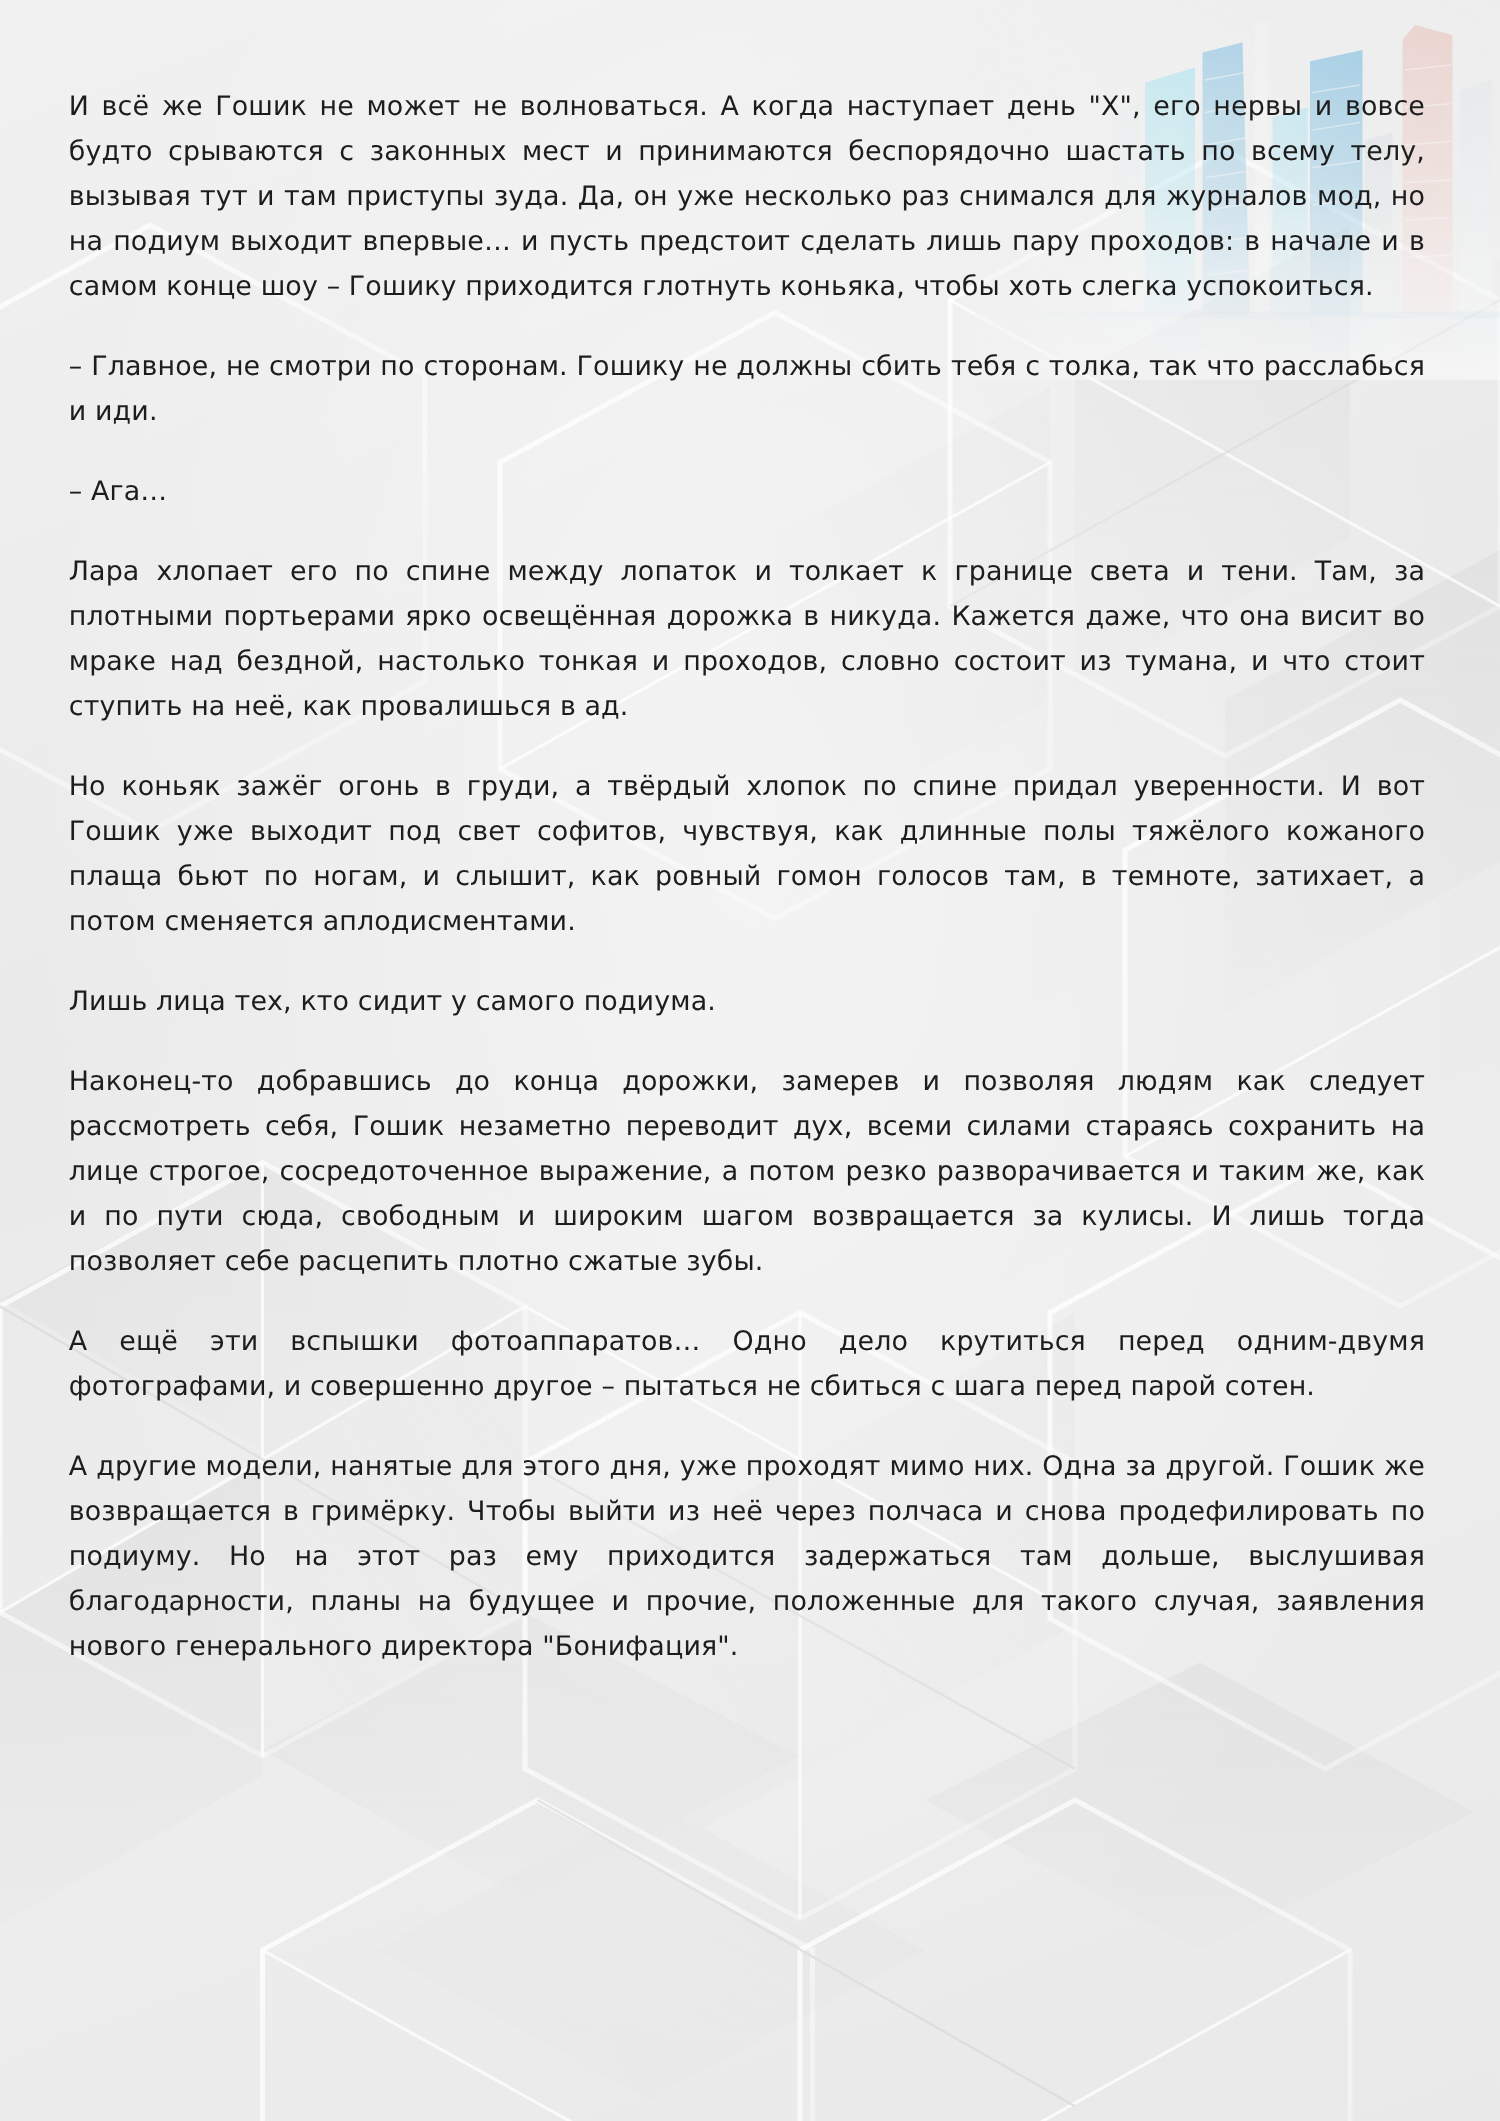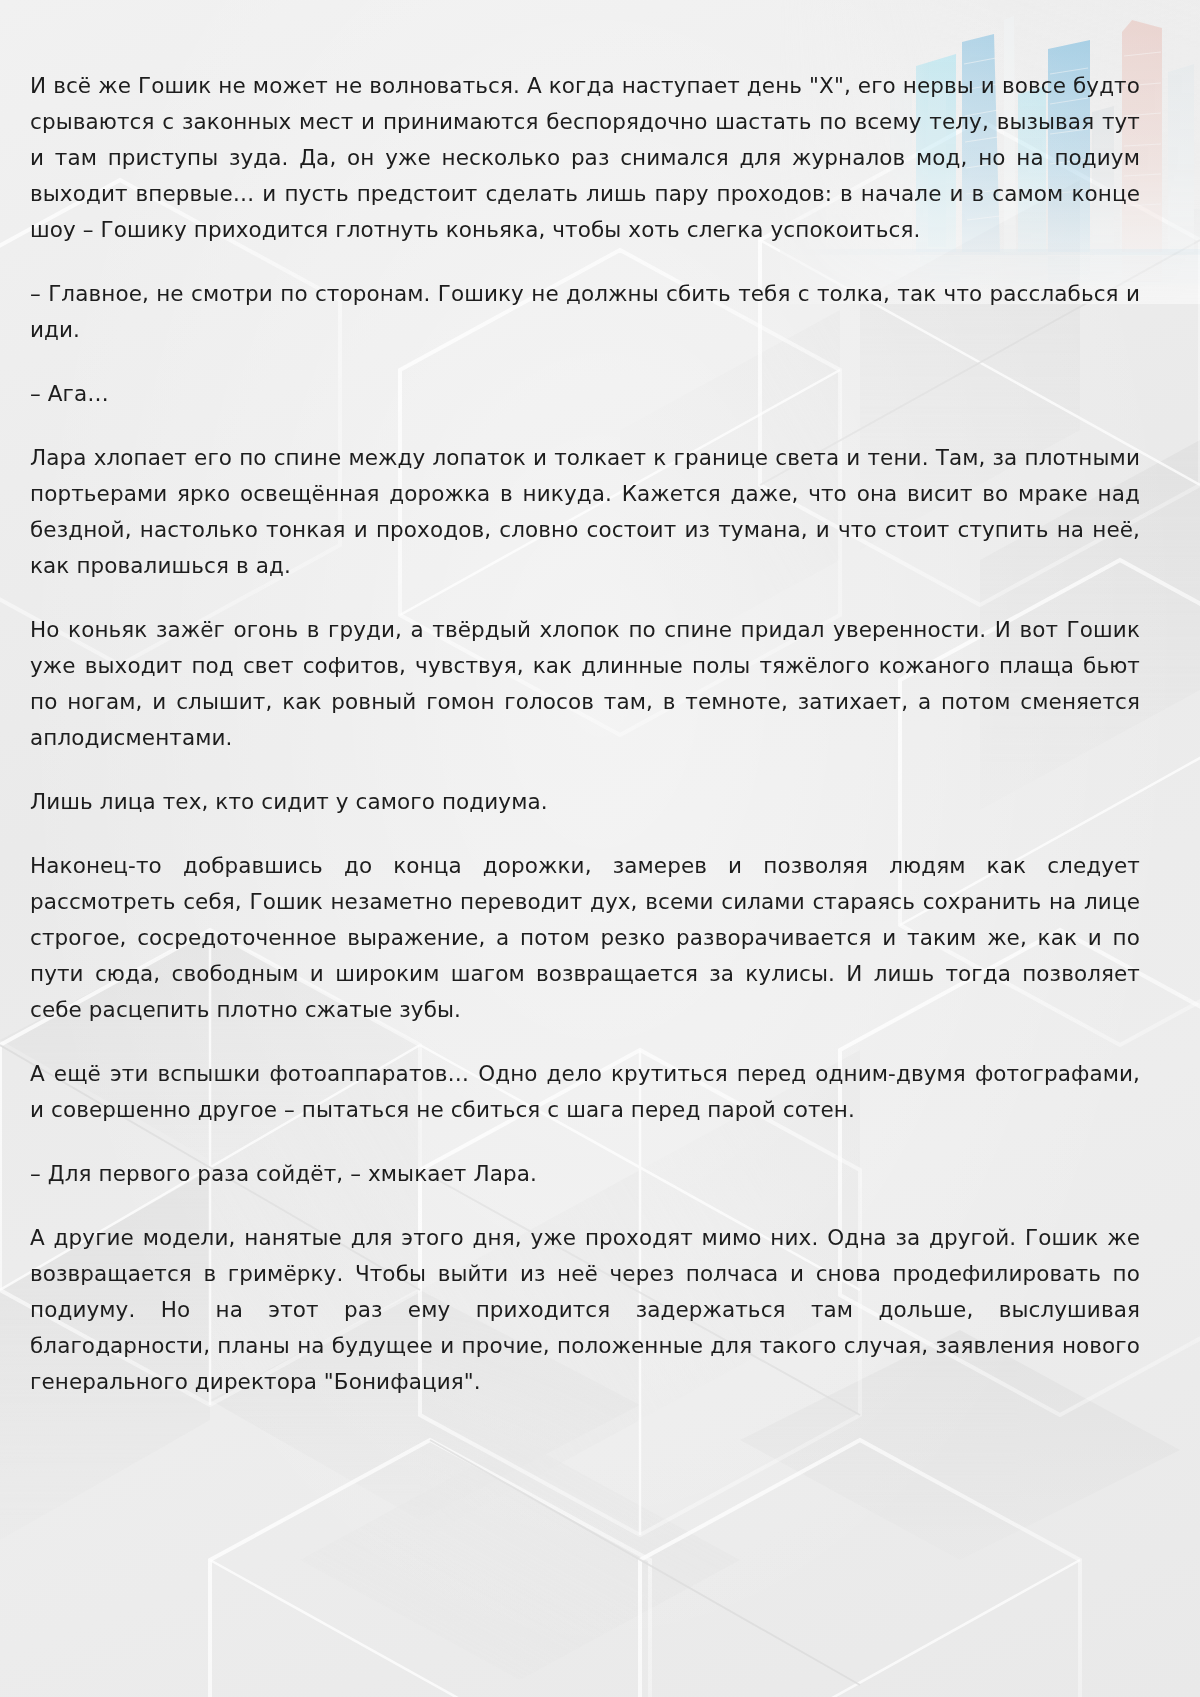--- a/index.html
+++ b/index.html
@@ -44,21 +44,21 @@
     opacity: 0.55;
   }
   .bg-vignette {
     background: radial-gradient(ellipse at 50% 40%, rgba(255,255,255,0.45) 0%, rgba(255,255,255,0) 70%);
   }
 
   
   #content {
     position: relative;
     z-index: 2;
-    padding: 68px 60px 40px 30px;
+    padding: 68px 60px 40px 55px;
     box-sizing: border-box;
   }
   .para {
     font-size: 21.5px;
     line-height: 36px;
     color: #1d1d1d;
     text-align: justify;
     text-justify: inter-word;
     margin: 0 0 28px 0;
     letter-spacing: 0.1px;
@@ -245,15 +245,14 @@
 
 <main id="content">
   <p class="para">И всё же Гошик не может не волноваться. А когда наступает день "Х", его нервы и вовсе будто срываются с законных мест и принимаются беспорядочно шастать по всему телу, вызывая тут и там приступы зуда. Да, он уже несколько раз снимался для журналов мод, но на подиум выходит впервые… и пусть предстоит сделать лишь пару проходов: в начале и в самом конце шоу – Гошику приходится глотнуть коньяка, чтобы хоть слегка успокоиться.</p>
   <p class="para">– Главное, не смотри по сторонам. Гошику не должны сбить тебя с толка, так что расслабься и иди.</p>
   <p class="para">– Ага…</p>
   <p class="para">Лара хлопает его по спине между лопаток и толкает к границе света и тени. Там, за плотными портьерами ярко освещённая дорожка в никуда. Кажется даже, что она висит во мраке над бездной, настолько тонкая и проходов, словно состоит из тумана, и что стоит ступить на неё, как провалишься в ад.</p>
   <p class="para">Но коньяк зажёг огонь в груди, а твёрдый хлопок по спине придал уверенности. И вот Гошик уже выходит под свет софитов, чувствуя, как длинные полы тяжёлого кожаного плаща бьют по ногам, и слышит, как ровный гомон голосов там, в темноте, затихает, а потом сменяется аплодисментами.</p>
   <p class="para">Лишь лица тех, кто сидит у самого подиума.</p>
   <p class="para">Наконец-то добравшись до конца дорожки, замерев и позволяя людям как следует рассмотреть себя, Гошик незаметно переводит дух, всеми силами стараясь сохранить на лице строгое, сосредоточенное выражение, а потом резко разворачивается и таким же, как и по пути сюда, свободным и широким шагом возвращается за кулисы. И лишь тогда позволяет себе расцепить плотно сжатые зубы.</p>
   <p class="para">А ещё эти вспышки фотоаппаратов… Одно дело крутиться перед одним-двумя фотографами, и совершенно другое – пытаться не сбиться с шага перед парой сотен.</p>
-  <p class="para">– Для первого раза сойдёт, – хмыкает Лара.</p>
   <p class="para">А другие модели, нанятые для этого дня, уже проходят мимо них. Одна за другой. Гошик же возвращается в гримёрку. Чтобы выйти из неё через полчаса и снова продефилировать по подиуму. Но на этот раз ему приходится задержаться там дольше, выслушивая благодарности, планы на будущее и прочие, положенные для такого случая, заявления нового генерального директора "Бонифация".</p>
 </main>
 
 </body></html>

